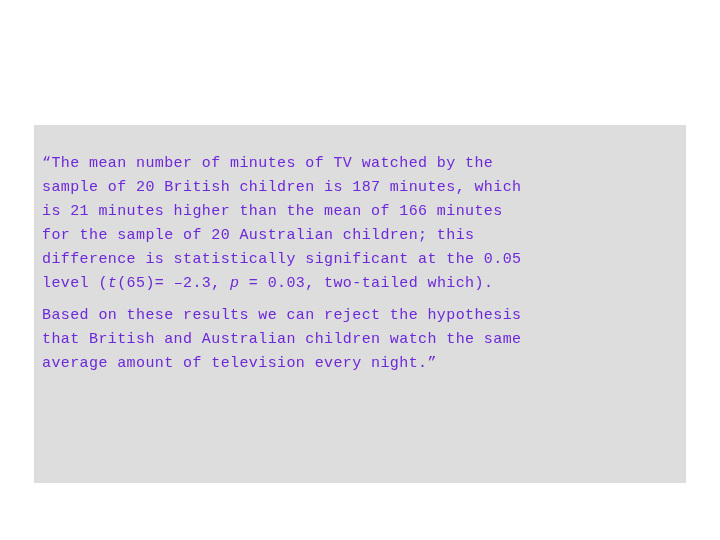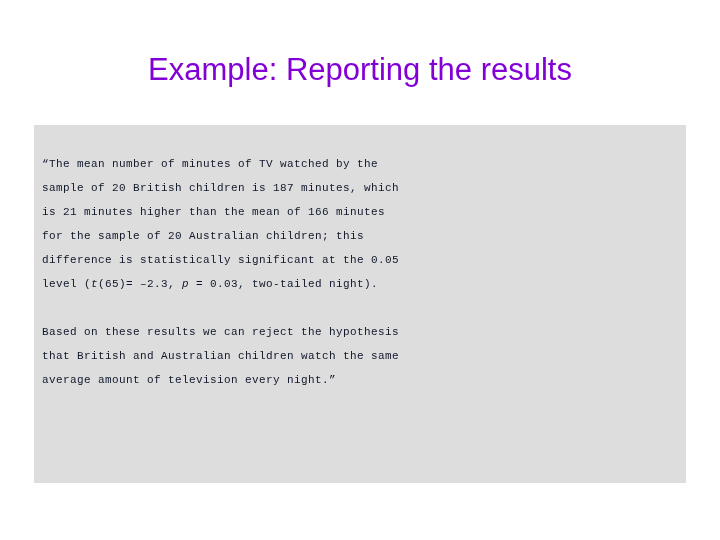--- a/index.html
+++ b/index.html
@@ -38,53 +38,52 @@
     left: 34px;
     top: 125px;
     width: 652px;
     height: 358px;
     background: #dddddd;
     box-sizing: border-box;
     padding: 27px 24px 0 8px;
   }
   .quote-body {
     font-family: "Liberation Mono", monospace;
-    font-size: 11px;
+    font-size: 15px;
     line-height: 24px;
-    color: #0f172a;
+    color: #6d28d9;
     letter-spacing: 0.4px;
   }
   .quote-para {
     margin: 0;
     white-space: pre-wrap;
   }
   .quote-para + .quote-para {
-    margin-top: 24px;
+    margin-top: 8px;
   }
   .stat-var {
     font-style: italic;
     font-family: "Liberation Mono", monospace;
   }
 </style>
 </head>
 <body>
 
 <div class="slide">
 
-  <div class="slide-title">Example: Reporting the results</div>
 
   <div class="content-box">
     <div class="quote-body">
 
       <p class="quote-para"><span>“The mean number of minutes of TV watched by the
 sample of 20 British children is 187 minutes, which
 is 21 minutes higher than the mean of 166 minutes
 for the sample of 20 Australian children; this
 difference is statistically significant at the 0.05
-level (</span><span class="stat-var">t</span><span>(65)= –2.3, </span><span class="stat-var">p</span><span> = 0.03, two-tailed night).</span></p>
+level (</span><span class="stat-var">t</span><span>(65)= –2.3, </span><span class="stat-var">p</span><span> = 0.03, two-tailed which).</span></p>
 
       <p class="quote-para">Based on these results we can reject the hypothesis
 that British and Australian children watch the same
 average amount of television every night.”</p>
 
     </div>
   </div>
 
 </div>
 

